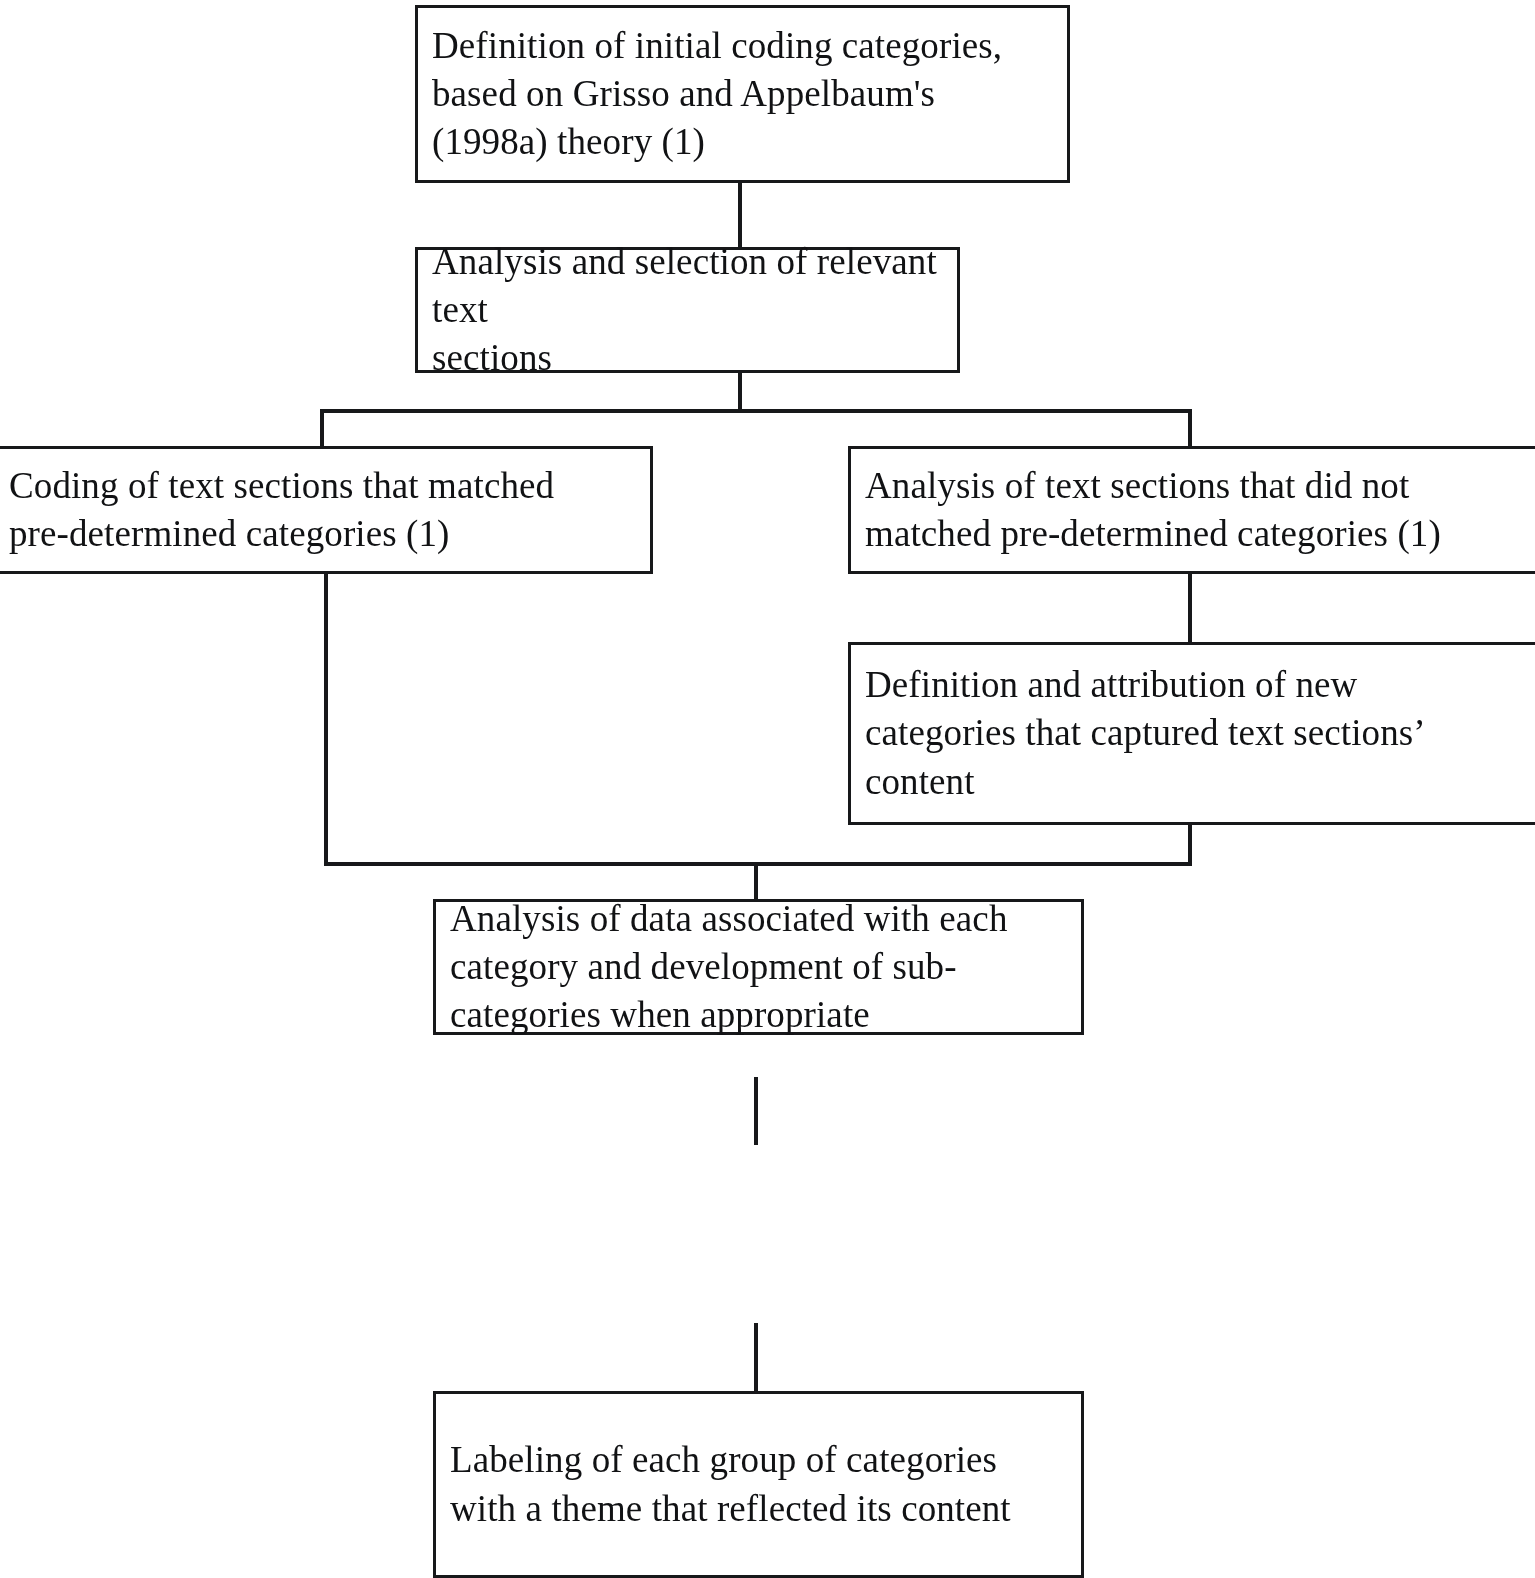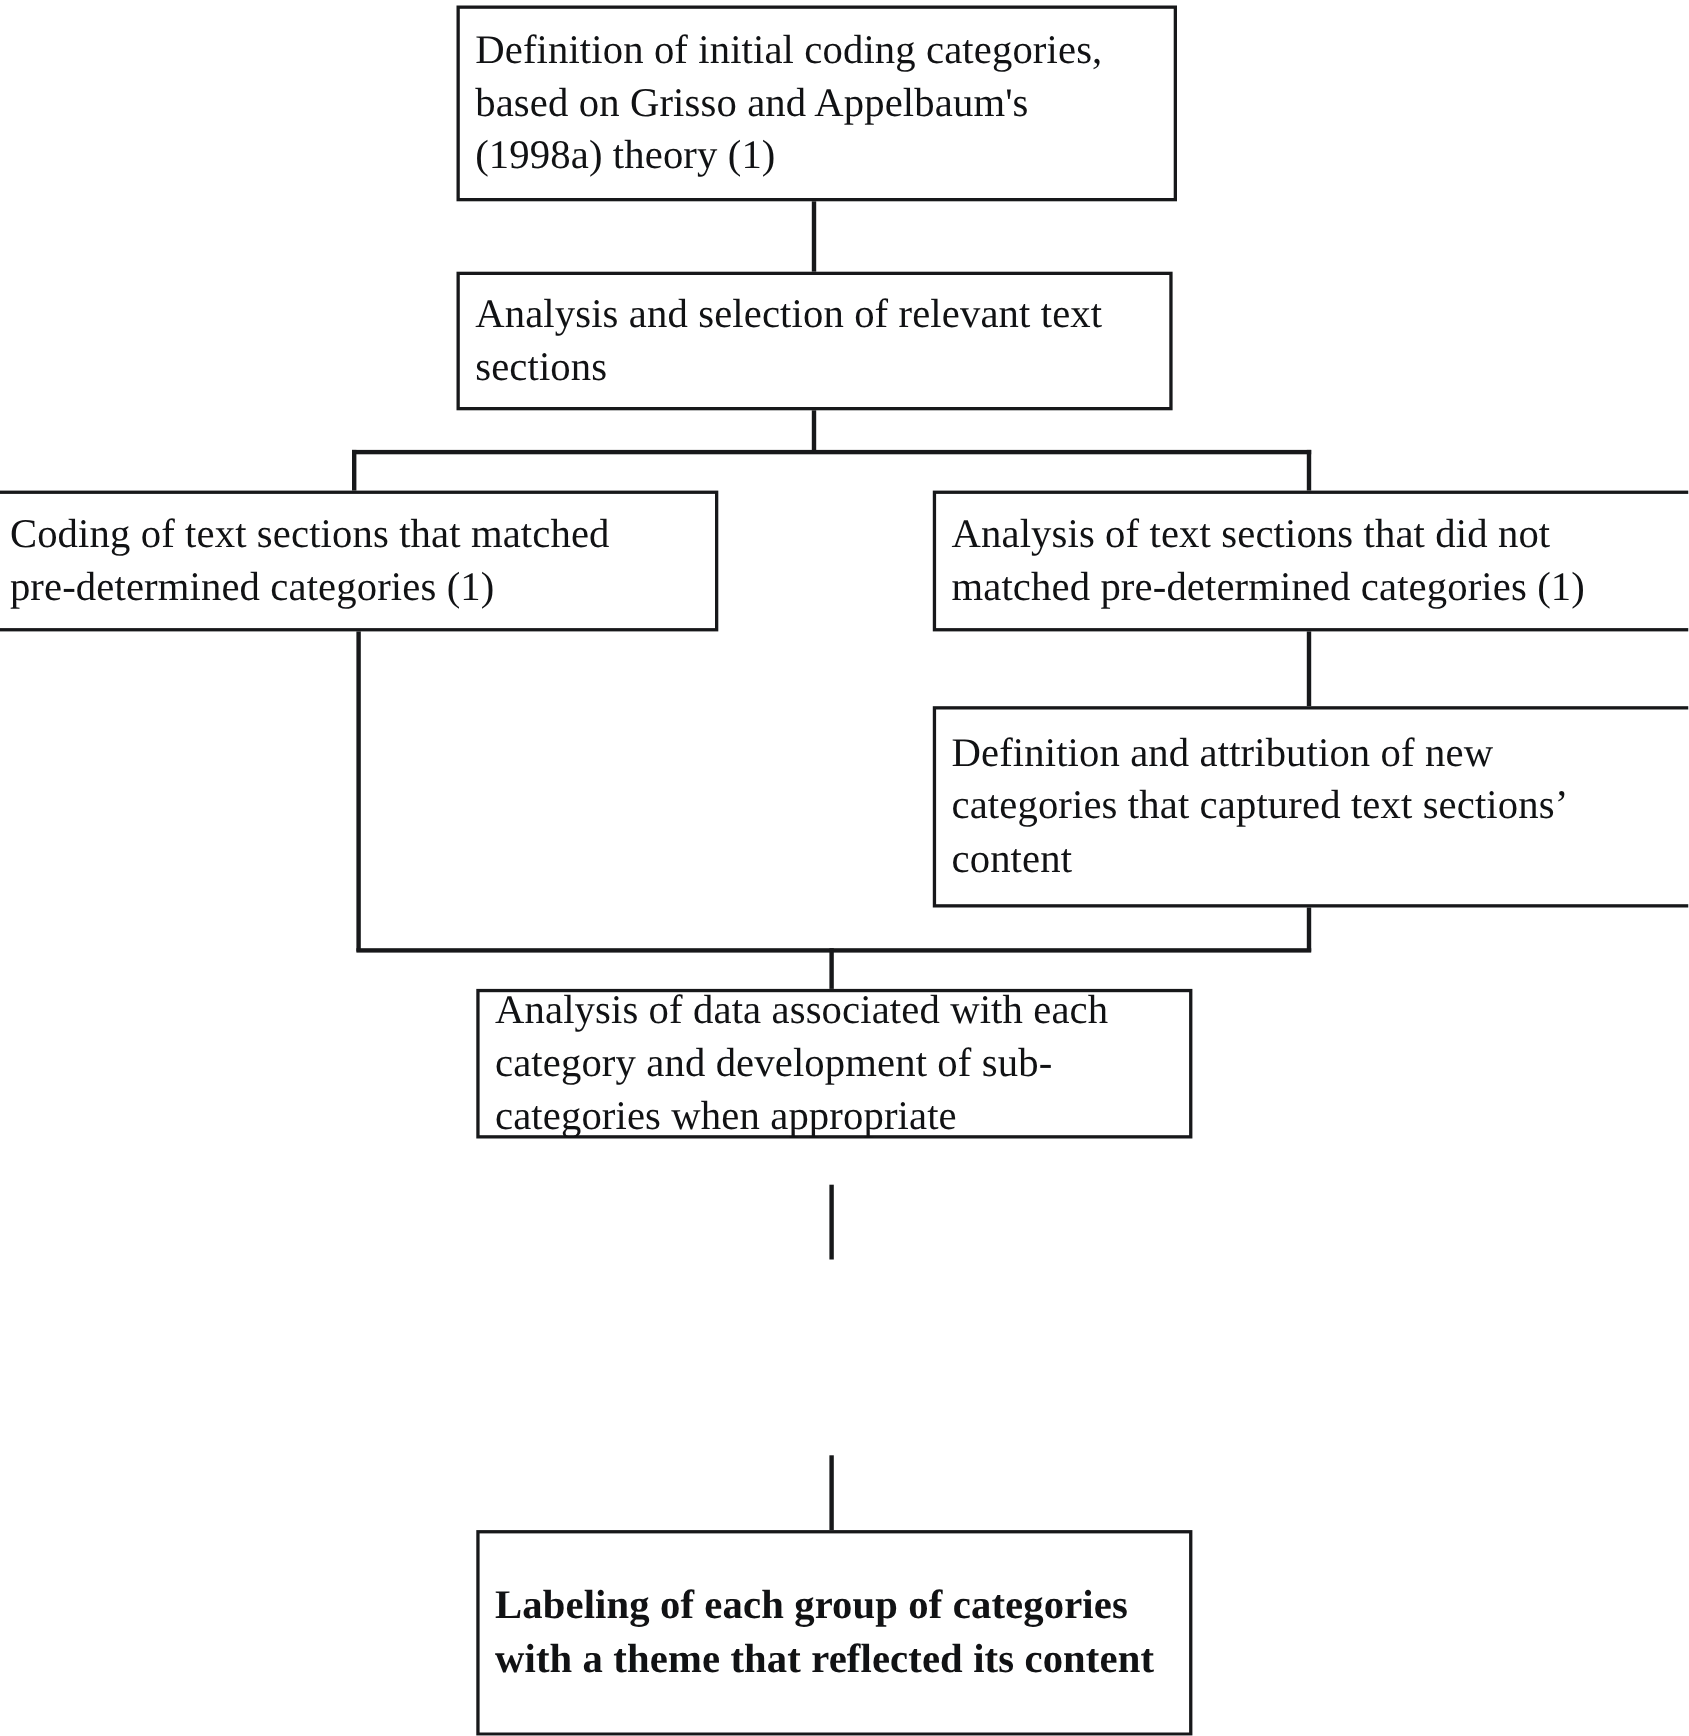--- a/index.html
+++ b/index.html
@@ -66,21 +66,21 @@
   <div class="connector v" style="left:754px; top:1077px; height:68px;"></div>
 
   <div class="connector v" style="left:754px; top:1323px; height:68px;"></div>
 
   <div class="node" style="left:415px; top:5px; width:655px; height:178px;">
     <span class="node-text">Definition of initial coding categories,
 based on Grisso and Appelbaum's
 (1998a) theory (1)</span>
   </div>
 
-  <div class="node" style="left:415px; top:247px; width:651px; height:126px;">
+  <div class="node" style="left:415px; top:247px; width:545px; height:126px;">
     <span class="node-text">Analysis and selection of relevant text
 sections</span>
   </div>
 
   <div class="node" style="left:-8px; top:446px; width:661px; height:128px;">
     <span class="node-text">Coding of text sections that matched
 pre-determined categories (1)</span>
   </div>
 
   <div class="node" style="left:848px; top:446px; width:695px; height:128px;">
@@ -94,18 +94,18 @@
 content</span>
   </div>
 
   <div class="node" style="left:433px; top:899px; width:651px; height:136px;">
     <span class="node-text">Analysis of data associated with each
 category and development of sub-
 categories when appropriate</span>
   </div>
 
 
-  <div class="node" style="left:433px; top:1391px; width:651px; height:187px;font-weight:bold;">
+  <div class="node" style="left:433px; top:1391px; width:651px; height:187px;">
     <span class="node-text">Labeling of each group of categories
 with a theme that reflected its content</span>
   </div>
 
 </div>
 
 </body></html>

